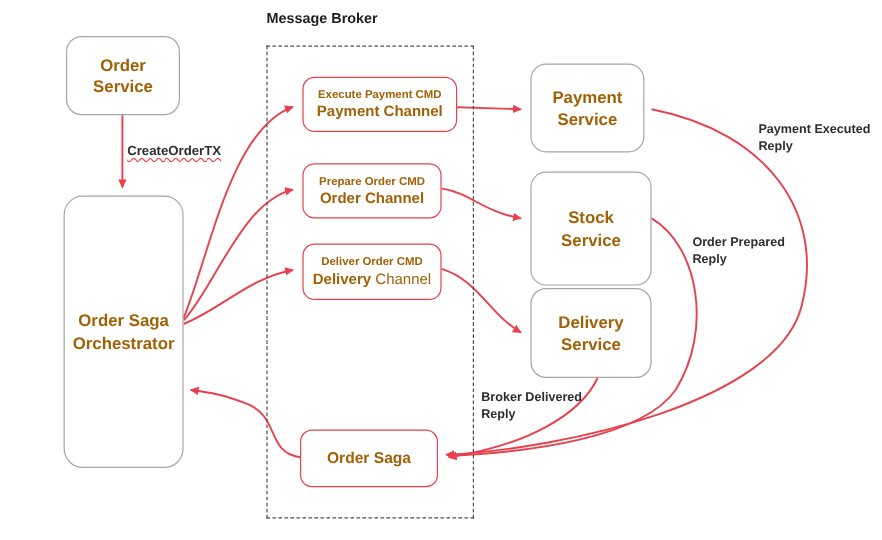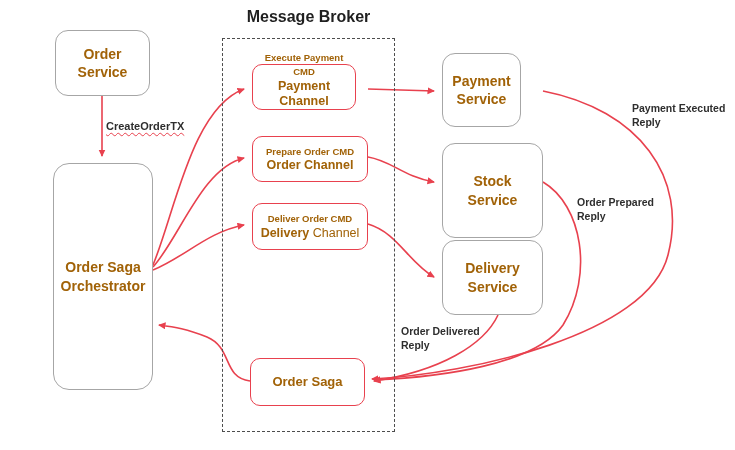--- a/index.html
+++ b/index.html
@@ -17,22 +17,22 @@
   .svc{font-size:14px;line-height:1.3;}
   .chan .l1{font-size:9.5px;line-height:1.45;}
   .chan .l2{font-size:12.5px;line-height:1.2;}
   .chan .l2 .thin{font-weight:400;}
   .reply .l1,.reply .l2{font-size:13px;line-height:1.35;}
   .broker-frame{
     position:absolute;left:222px;top:38px;width:173px;height:394px;
     border:1.6px dashed #4d4d4d;box-sizing:border-box;background:transparent;
   }
   .broker-title{
-    position:absolute;left:222px;top:8px;width:173px;text-align:center;
-    font-size:16px;font-weight:700;color:#1f1f1f;
+    position:absolute;left:222px;top:8px;width:173px;text-align:left;
+    font-size:12px;font-weight:700;color:#1f1f1f;
   }
   .edge-label{
     position:absolute;font-size:10.5px;font-weight:700;color:#2e2e2e;line-height:1.3;
     white-space:nowrap;
   }
   .wavy{
     text-decoration:underline wavy #e8414e 1px;
     text-underline-offset:2px;
   }
 </style>
@@ -68,36 +68,36 @@
   <div class="node svc" style="left:55px;top:30px;width:95px;height:66px;">
     <span>Order</span>
     <span>Service</span>
   </div>
 
   <div class="node svc" style="left:53px;top:163px;width:100px;height:227px;border-radius:16px;">
     <span>Order Saga</span>
     <span>Orchestrator</span>
   </div>
 
-  <div class="node svc" style="left:442px;top:53px;width:79px;height:74px;">
+  <div class="node svc" style="left:442px;top:53px;width:95px;height:74px;">
     <span>Payment</span>
     <span>Service</span>
   </div>
 
   <div class="node svc" style="left:442px;top:143px;width:101px;height:95px;">
     <span>Stock</span>
     <span>Service</span>
   </div>
 
   <div class="node svc" style="left:442px;top:240px;width:101px;height:75px;">
     <span>Delivery</span>
     <span>Service</span>
   </div>
 
-  <div class="node red chan" style="left:252px;top:64px;width:104px;height:46px;justify-content:flex-end;">
+  <div class="node red chan" style="left:252px;top:64px;width:129px;height:46px;">
     <span class="l1">Execute Payment CMD</span>
     <span class="l2">Payment Channel</span>
   </div>
 
   <div class="node red chan" style="left:252px;top:136px;width:116px;height:46px;">
     <span class="l1">Prepare Order CMD</span>
     <span class="l2">Order Channel</span>
   </div>
 
   <div class="node red chan" style="left:252px;top:203px;width:116px;height:47px;">
@@ -117,17 +117,17 @@
     <div>Payment Executed</div>
     <div>Reply</div>
   </div>
 
   <div class="edge-label" style="left:577px;top:196px;">
     <div>Order Prepared</div>
     <div>Reply</div>
   </div>
 
   <div class="edge-label" style="left:401px;top:325px;">
-    <div>Order Delivered</div>
+    <div>Broker Delivered</div>
     <div>Reply</div>
   </div>
 
 </div>
 
 </body></html>

